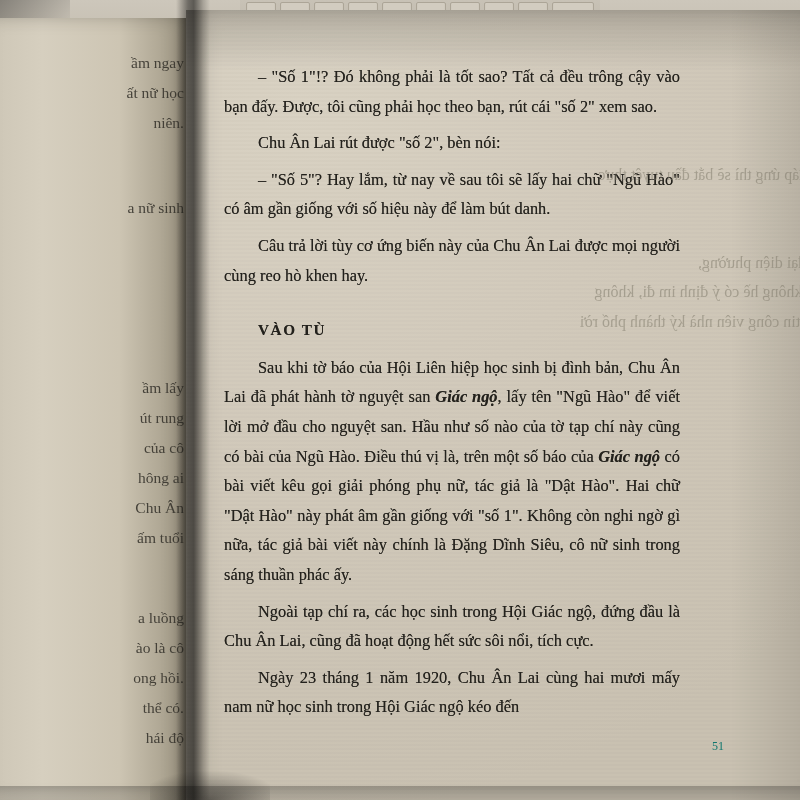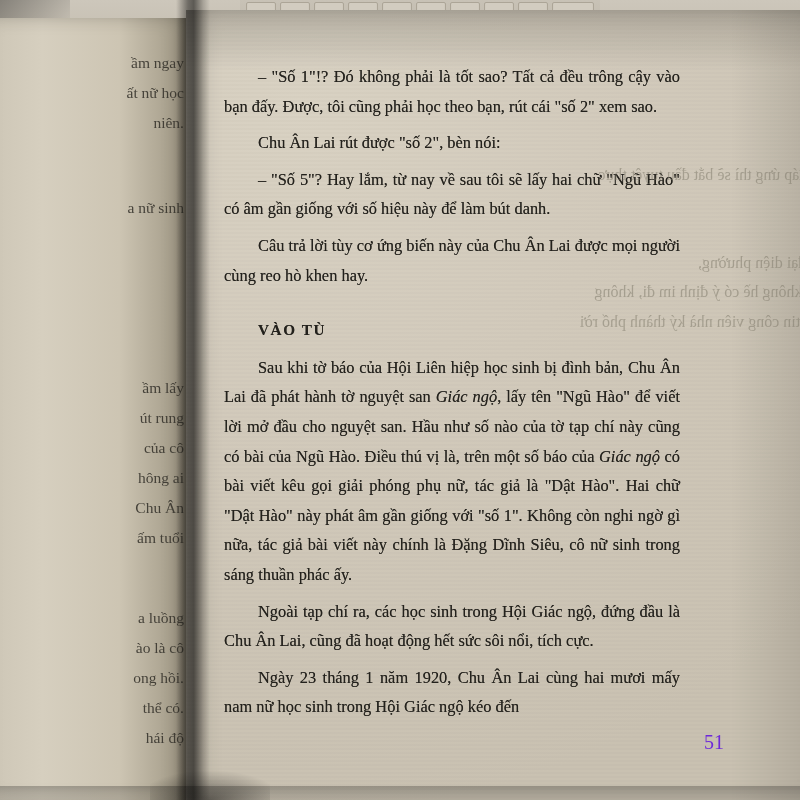--- a/index.html
+++ b/index.html
@@ -124,27 +124,27 @@
   .text-col p.ind { text-indent: 34px; }
   .text-col p.dash { text-indent: 34px; }
   .section-head {
     margin: 25px 0 8px 34px;
     font-size: 15.2px;
     letter-spacing: 1.6px;
     font-weight: 700;
     font-variant: small-caps;
   }
   .gap { height: 7px; }
-  em { font-style: italic; }
+  em { font-style: italic; font-weight: bold; }
 
   .folio {
     position: absolute;
     right: 76px; bottom: 46px;
-    font-size: 20px;
-    color: #6d28d9;
+    font-size: 12px;
+    color: #0f766e;
   }
 
   
   .bottom-edge {
     position: absolute;
     left: 0; bottom: 0; width: 800px; height: 14px;
     background: linear-gradient(180deg, rgba(0,0,0,.25), rgba(0,0,0,.05));
   }
   .spine-bottom {
     position: absolute;

